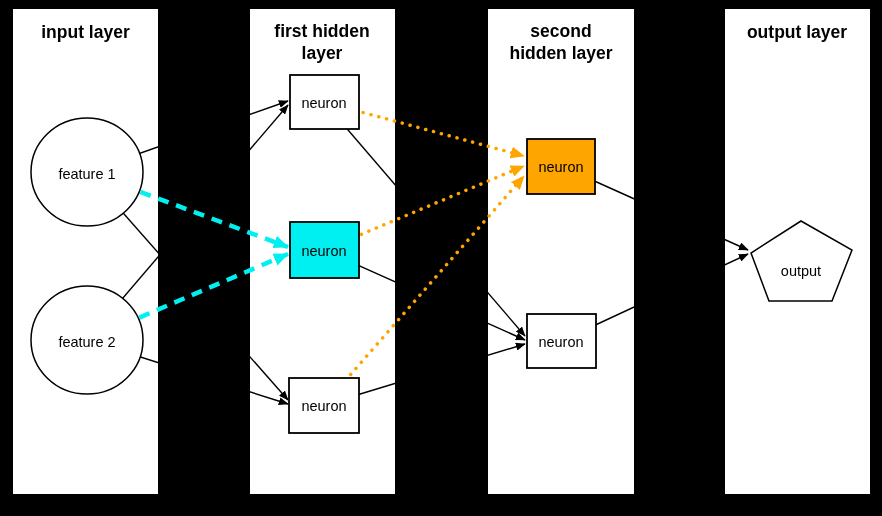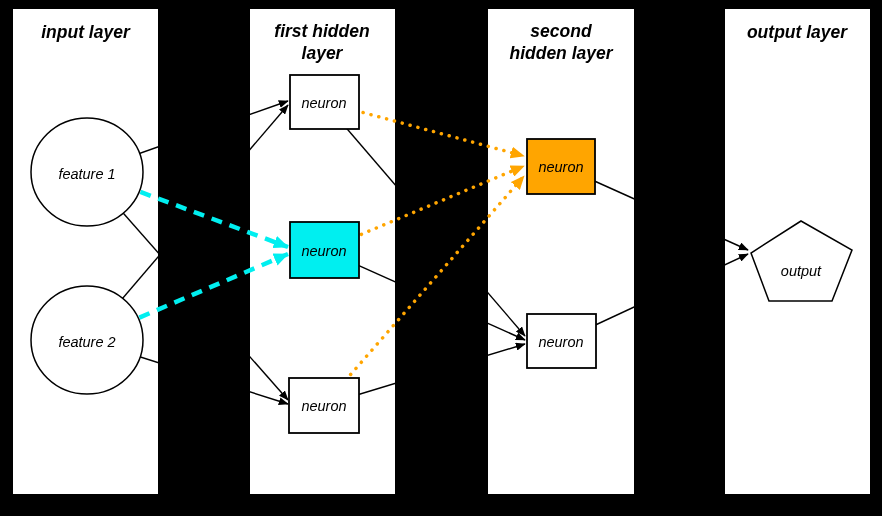--- a/index.html
+++ b/index.html
@@ -1,16 +1,16 @@
 <!DOCTYPE html>
 <html><head>
 <meta charset="utf-8">
 <style>
   html,body{margin:0;padding:0;background:#000;}
-  .canvas-wrap{width:882px;height:516px;overflow:hidden;font-style:italic;}
+  .canvas-wrap{width:882px;height:516px;overflow:hidden;}
   svg text{font-family:"Liberation Sans","DejaVu Sans",sans-serif;fill:#000;}
   svg .panel-title{font-weight:bold;font-size:17.5px;}
   svg .node-label{font-size:14.5px;}
 </style>
 </head>
 <body>
 
 <div class="canvas-wrap"><svg width="882" height="516" viewBox="0 0 882 516">
       <rect x="0" y="0" width="882" height="516" fill="#000000"></rect>
       <defs>

